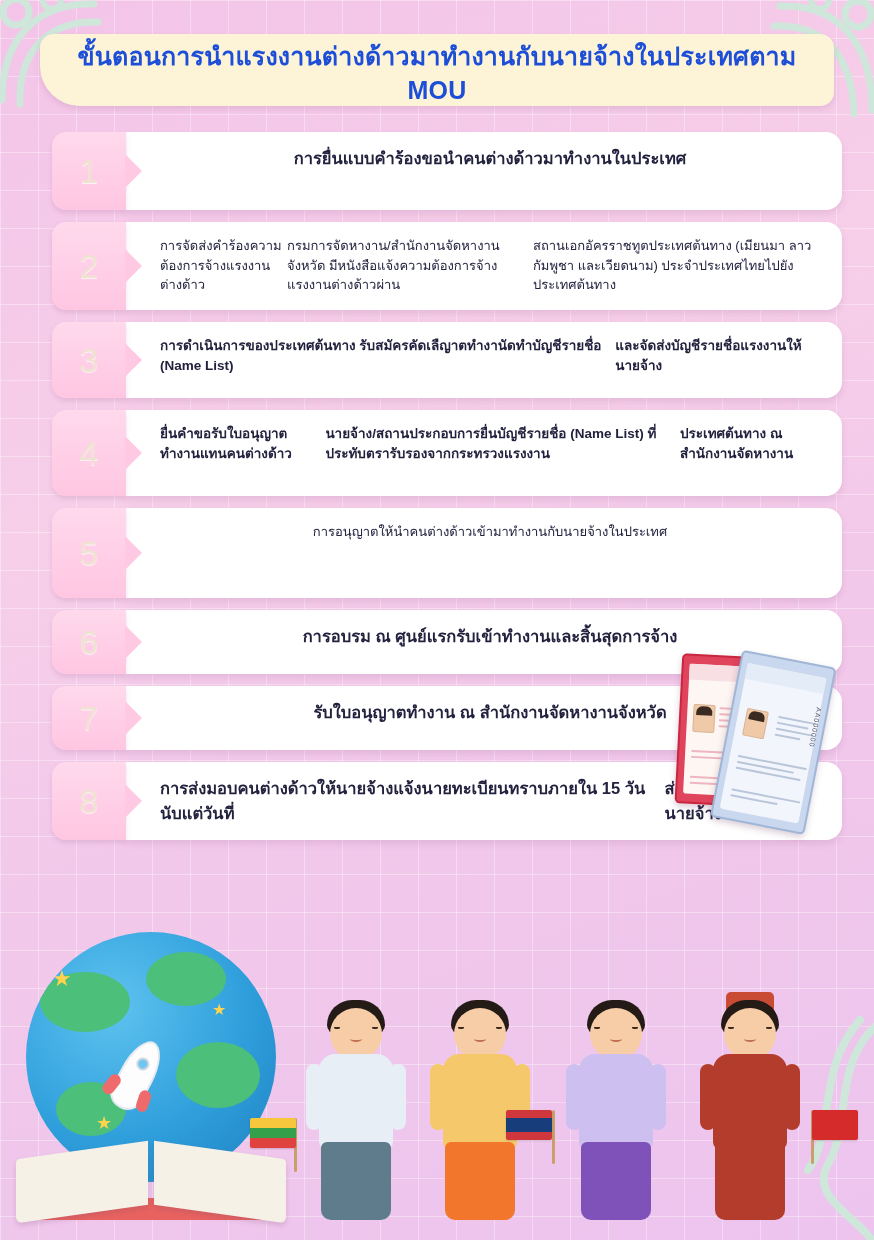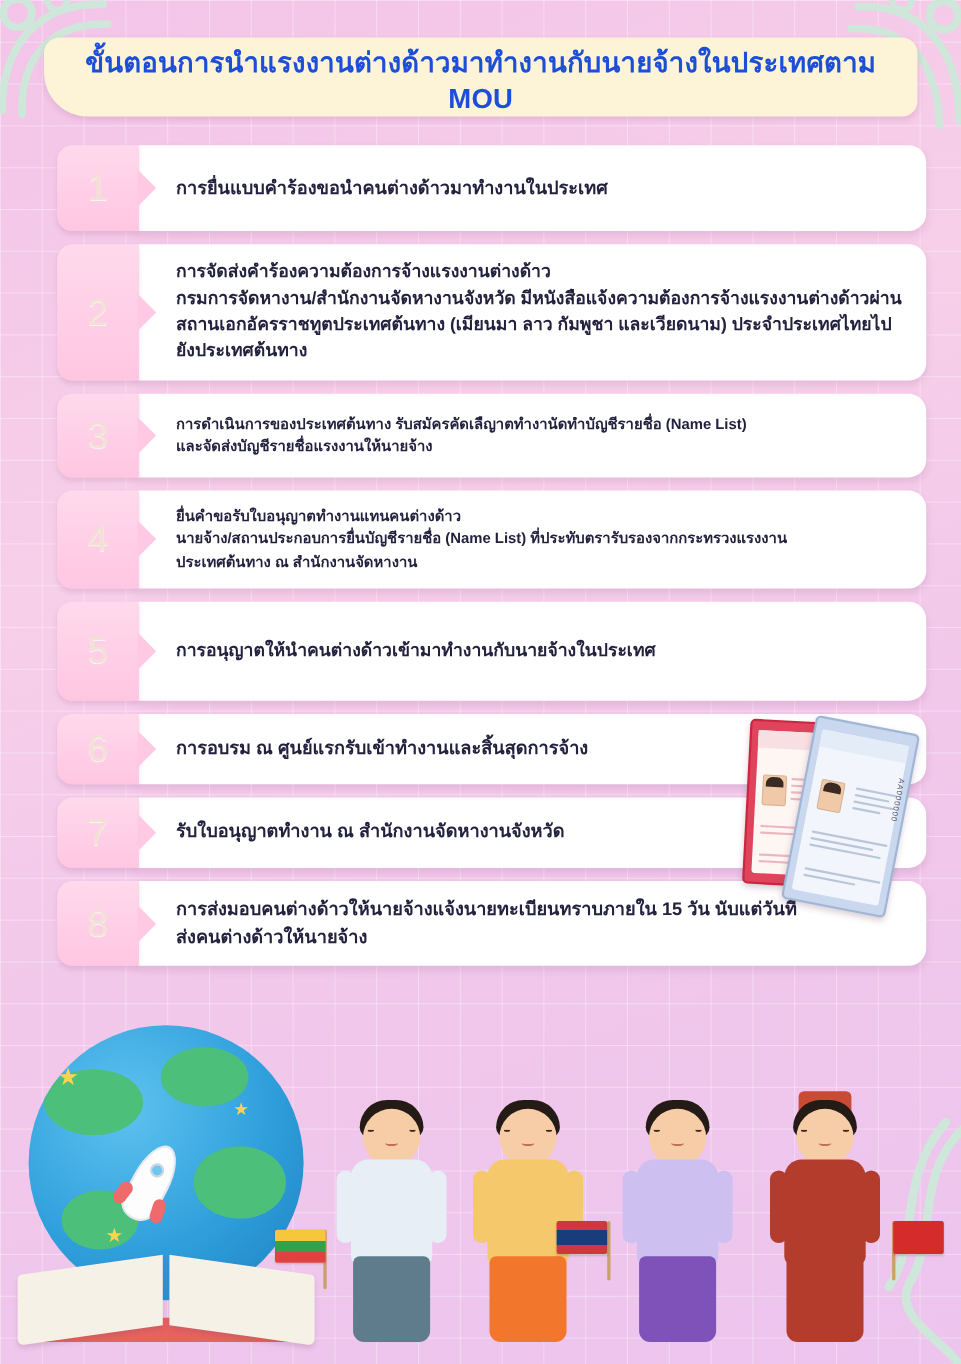--- a/index.html
+++ b/index.html
@@ -85,30 +85,30 @@
     text-shadow: 0 1px 0 rgba(255,255,255,0.7);
     line-height: 1;
   }
   .step-card {
     flex: 1 1 auto;
     background: #ffffff;
     border-radius: 0 16px 16px 0;
     box-shadow: 0 4px 7px rgba(150,90,140,0.16);
     padding: 14px 22px 14px 34px;
     display: flex;
-    flex-direction: column;
+    flex-direction: row;
     justify-content: center;
   }
   .line {
     color: #22223f;
     line-height: 1.5;
   }
   .line.big { font-size: 16.5px; font-weight: bold; }
   .line.mid { font-size: 13.5px; font-weight: bold; }
-  .line.small { font-size: 16px; font-weight: bold; }
+  .line.small { font-size: 13px; font-weight: normal; }
 
   
   .h1 { min-height: 78px; }
   .h2 { min-height: 88px; }
   .h3 { min-height: 76px; }
   .h4 { min-height: 86px; }
   .h5 { min-height: 90px; }
   .h6 { min-height: 64px; }
   .h7 { min-height: 64px; }
   .h8 { min-height: 74px; }

